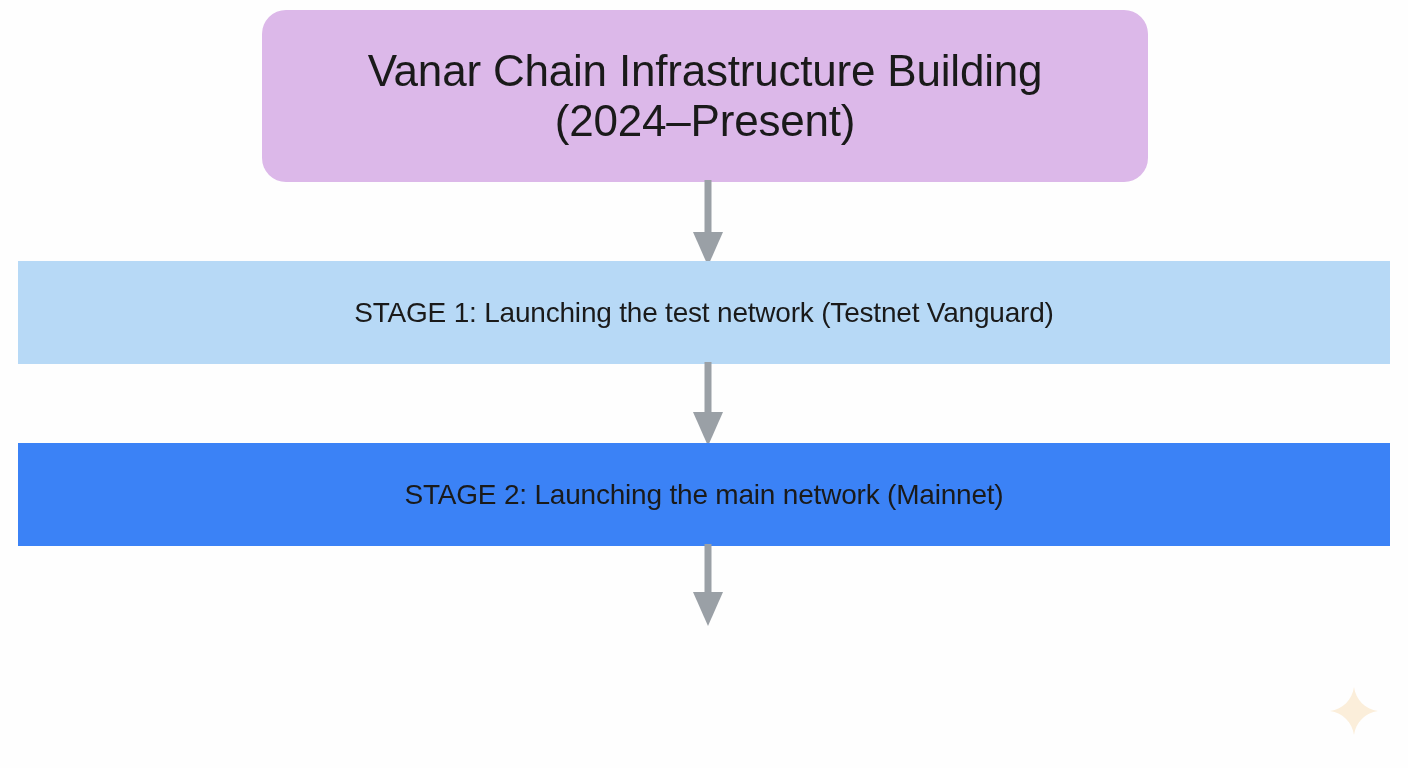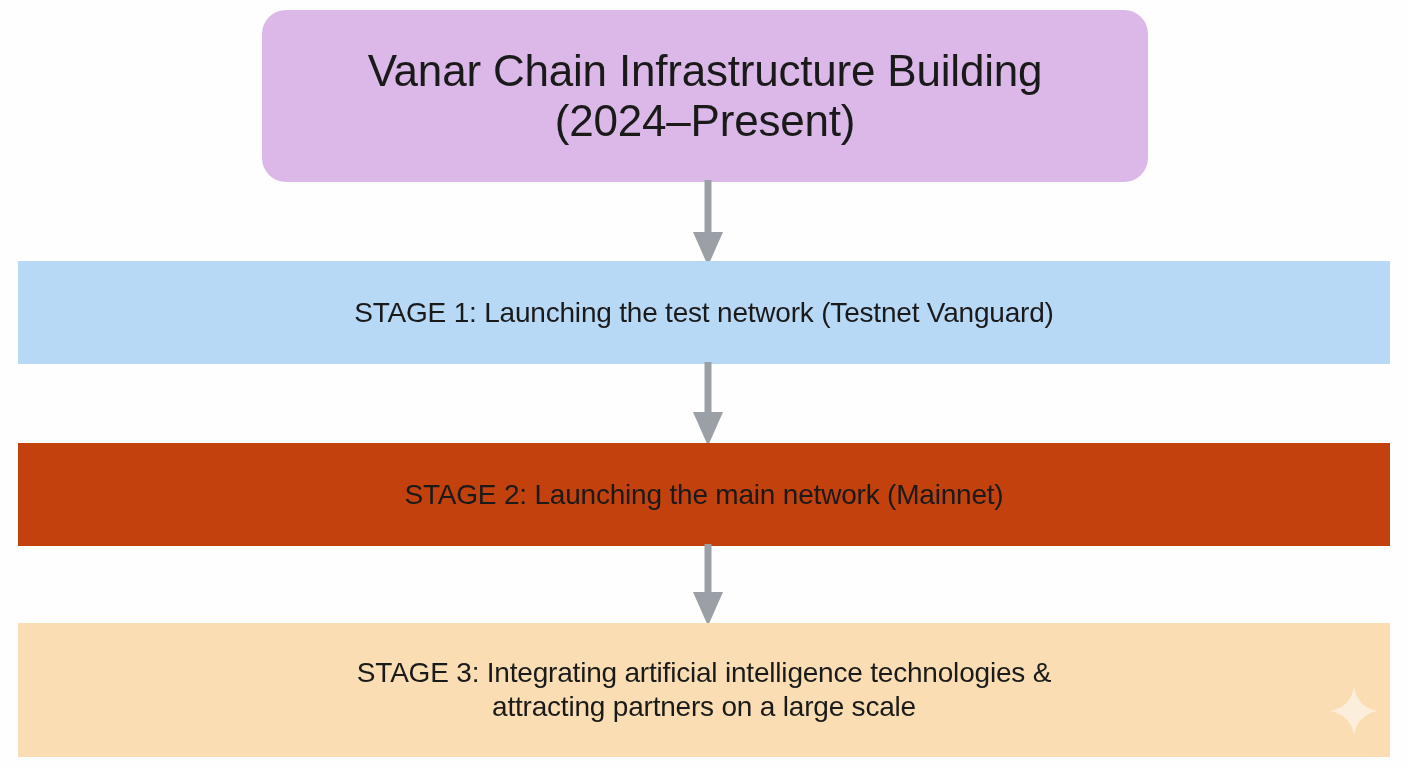--- a/index.html
+++ b/index.html
@@ -61,21 +61,21 @@
     font-size: 28px;
   }
   .node--stage1 {
     top: 261px;
     height: 103px;
     background: #B7D9F6;
   }
   .node--stage2 {
     top: 443px;
     height: 103px;
-    background: #c2410c;
+    background: #3b82f6;
   }
   .node--stage3 {
     top: 623px;
     height: 134px;
     background: #FADDB2;
   }
   .node--stage3 .node-label {
     line-height: 1.22;
   }
 
@@ -133,24 +133,20 @@
     <span class="node-label">STAGE 2: Launching the main network (Mainnet)</span>
   </div>
 
   <div class="connector connector--3">
     <svg width="36" height="82" viewBox="0 0 36 82" aria-hidden="true">
       <rect x="14.5" y="0" width="7" height="54" fill="#9AA0A6"></rect>
       <polygon points="3,48 33,48 18,82" fill="#9AA0A6"></polygon>
     </svg>
   </div>
 
-  <div class="node node--stage node--stage3">
-    <span class="node-label">STAGE 3: Integrating artificial intelligence technologies &amp;
-attracting partners on a large scale</span>
-  </div>
 
   <div class="sparkle">
     <svg width="50" height="50" viewBox="0 0 50 50" aria-hidden="true">
       <path d="M25 1
                C27 14 36 23 49 25
                C36 27 27 36 25 49
                C23 36 14 27 1 25
                C14 23 23 14 25 1 Z" fill="#FBEEDA"></path>
     </svg>
   </div>

